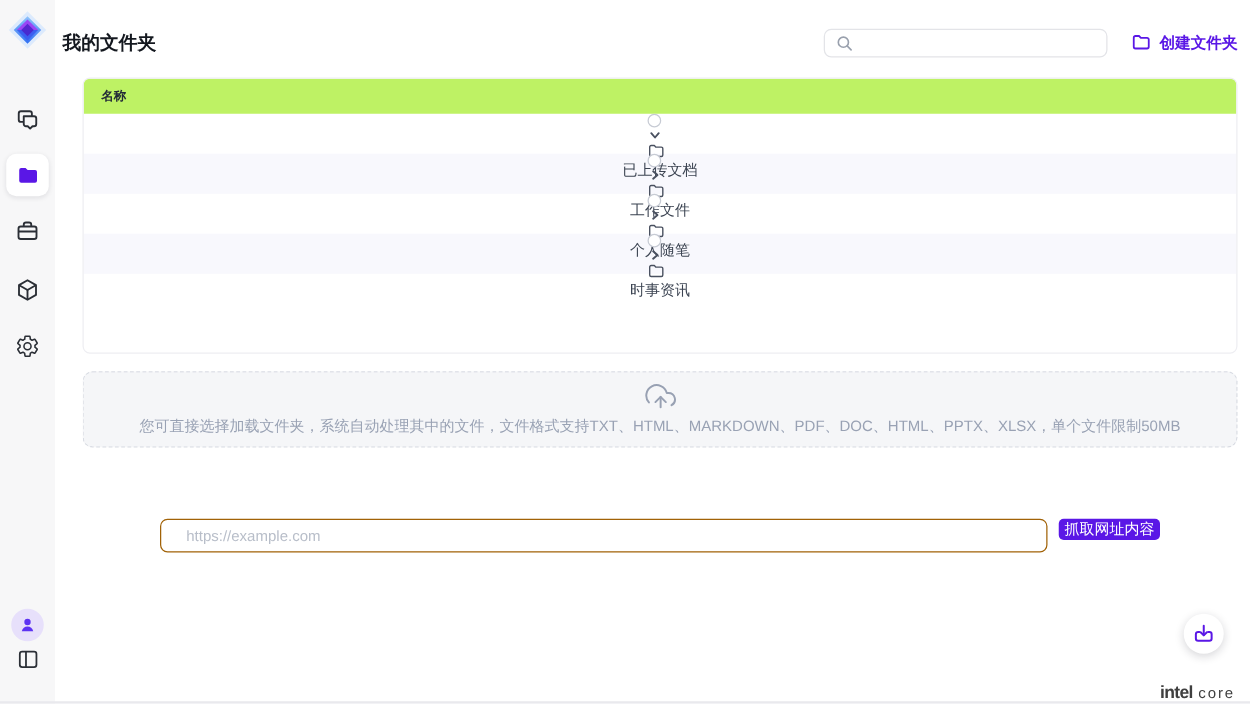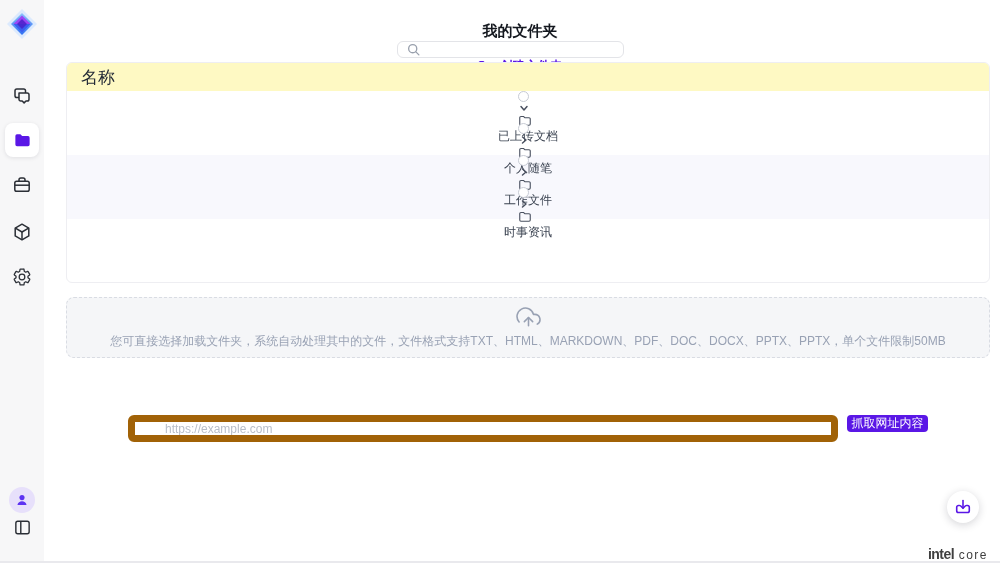--- a/index.html
+++ b/index.html
@@ -19,50 +19,50 @@
   .ic-brief     { top:175px; height:20px; }
   .ic-package   { top:222px; height:20px; }
   .ic-gear      { top:267px; height:20px; }
   .ic-avatar    { top:487px; left:9px; width:26px; height:26px; border-radius:50%; background:#e7e0fb;
                   display:flex; align-items:center; justify-content:center; }
   .ic-panel     { top:518px; height:19px; }
 
   
   main { position:absolute; left:44px; top:0; right:0; bottom:0; }
 
-  .header { position:absolute; left:6px; right:10px; top:22px; height:24px; display:flex; align-items:center;flex-direction:column; }
+  .header { position:absolute; left:6px; right:10px; top:22px; height:24px; display:flex; align-items:center; }
   .page-title { font-size:15px; font-weight:bold; color:#14181f; }
   .header .spacer { flex:1; }
   .search-box { width:227px; height:23px; border:1px solid #e3e4e8; border-radius:6px; background:#fff;
                 display:flex; align-items:center; padding:0 8px; margin-right:19px; }
   .search-box input { border:none; outline:none; flex:1; font-size:12px; margin-left:6px; color:#333; background:transparent; }
   .create-folder { display:flex; align-items:center; gap:7px; color:var(--accent); font-size:12.5px; font-weight:bold; cursor:pointer; }
 
   
   .table-card { position:absolute; left:22px; right:10px; top:62px; height:221px; background:#fff;
                 border:1px solid #eeeef2; border-radius:6px; overflow:hidden; }
-  .thead { height:28px; background:#fef9c3; display:flex; align-items:center; padding:0 14px;
-           font-size:17px; font-weight:normal; color:#232a37; }
+  .thead { height:28px; background:#bef264; display:flex; align-items:center; padding:0 14px;
+           font-size:10px; font-weight:bold; color:#232a37; }
   .trow { height:32px; display:flex; align-items:center; padding:0 14px; font-size:12px; color:#3c4452; cursor:pointer;flex-direction:column; }
   .trow.alt { background:#f8f8fd; }
   .cb { width:11px; height:11px; border:1px solid #c7cbd4; border-radius:50%; background:#fff; margin-right:10px; flex:none; cursor:pointer; }
   .chev { width:12px; height:12px; margin-right:9px; display:flex; align-items:center; justify-content:center; flex:none; cursor:pointer; }
   .chev.right svg { transform:rotate(-90deg); }
   .ficon { width:14px; height:14px; margin-right:6px; display:flex; align-items:center; flex:none; }
 
   
   .upload { position:absolute; left:22px; right:10px; top:297px; height:61px; background:#f5f6f8;
             border:1px dashed #d9dce3; border-radius:8px; display:flex; flex-direction:column;
             align-items:center; justify-content:center; gap:3px; cursor:pointer; }
   .upload-hint { font-size:12px; color:#99a2b4; }
 
   .or-link { position:absolute; left:22px; right:10px; top:380px; text-align:center; font-size:12px; color:#8c95a6; }
 
   .url-row { position:absolute; left:22px; right:10px; top:415px; display:flex; justify-content:center; gap:9px; }
-  .url-input { width:710px; height:27px; border:7px solid #a16207; border-radius:6px; padding:0 30px;
+  .url-input { width:710px; height:27px; border:1px solid #a16207; border-radius:6px; padding:0 20px;
                font-size:12px; color:#14532d; outline:none; }
   .url-input::placeholder { color:#b8bec9; }
   .fetch-btn { width:81px; height:17px; background:var(--accent); color:#fff; border:none; border-radius:4px;
                font-size:12px; cursor:pointer; font-family:inherit; }
 
   
   .fab { position:absolute; right:21px; top:491px; width:32px; height:32px; border-radius:50%; background:#fff;
          box-shadow:0 2px 8px rgba(20,20,40,.18); display:flex; align-items:center; justify-content:center; cursor:pointer; }
   .intel { position:absolute; right:12px; top:526px; text-align:right; color:#3f3f3f; line-height:1;margin-top:20px; }
   .intel .brand { font-size:14px; font-weight:bold; letter-spacing:-0.5px; }
@@ -177,48 +177,48 @@
           </svg>
       </span>
       <span class="ficon">
         <svg width="14" height="14" viewBox="0 0 20 20" fill="none" stroke="#4a5160" stroke-width="1.6" stroke-linejoin="round">
             <path d="M2.5 5.2A1.7 1.7 0 0 1 4.2 3.5h3.6l1.8 1.8h6.2a1.7 1.7 0 0 1 1.7 1.7v7.3a1.7 1.7 0 0 1-1.7 1.7H4.2a1.7 1.7 0 0 1-1.7-1.7z"></path>
           </svg>
       </span>
       <span>已上传文档</span>
     </div>
 
+    <div class="trow alt">
+      <span class="cb"></span>
+      <span class="chev right">
+        <svg width="12" height="12" viewBox="0 0 12 12" fill="none" stroke="#4a5160" stroke-width="1.5" stroke-linecap="round" stroke-linejoin="round">
+            <polyline points="3,4.5 6,8 9,4.5"></polyline>
+          </svg>
+      </span>
+      <span class="ficon">
+        <svg width="14" height="14" viewBox="0 0 20 20" fill="none" stroke="#4a5160" stroke-width="1.6" stroke-linejoin="round">
+            <path d="M2.5 5.2A1.7 1.7 0 0 1 4.2 3.5h3.6l1.8 1.8h6.2a1.7 1.7 0 0 1 1.7 1.7v7.3a1.7 1.7 0 0 1-1.7 1.7H4.2a1.7 1.7 0 0 1-1.7-1.7z"></path>
+          </svg>
+      </span>
+      <span>工作文件</span>
+    </div>
+
     <div class="trow">
       <span class="cb"></span>
       <span class="chev right">
         <svg width="12" height="12" viewBox="0 0 12 12" fill="none" stroke="#4a5160" stroke-width="1.5" stroke-linecap="round" stroke-linejoin="round">
             <polyline points="3,4.5 6,8 9,4.5"></polyline>
           </svg>
       </span>
       <span class="ficon">
         <svg width="14" height="14" viewBox="0 0 20 20" fill="none" stroke="#4a5160" stroke-width="1.6" stroke-linejoin="round">
             <path d="M2.5 5.2A1.7 1.7 0 0 1 4.2 3.5h3.6l1.8 1.8h6.2a1.7 1.7 0 0 1 1.7 1.7v7.3a1.7 1.7 0 0 1-1.7 1.7H4.2a1.7 1.7 0 0 1-1.7-1.7z"></path>
           </svg>
       </span>
       <span>个人随笔</span>
-    </div>
-
-    <div class="trow alt">
-      <span class="cb"></span>
-      <span class="chev right">
-        <svg width="12" height="12" viewBox="0 0 12 12" fill="none" stroke="#4a5160" stroke-width="1.5" stroke-linecap="round" stroke-linejoin="round">
-            <polyline points="3,4.5 6,8 9,4.5"></polyline>
-          </svg>
-      </span>
-      <span class="ficon">
-        <svg width="14" height="14" viewBox="0 0 20 20" fill="none" stroke="#4a5160" stroke-width="1.6" stroke-linejoin="round">
-            <path d="M2.5 5.2A1.7 1.7 0 0 1 4.2 3.5h3.6l1.8 1.8h6.2a1.7 1.7 0 0 1 1.7 1.7v7.3a1.7 1.7 0 0 1-1.7 1.7H4.2a1.7 1.7 0 0 1-1.7-1.7z"></path>
-          </svg>
-      </span>
-      <span>工作文件</span>
     </div>
 
     <div class="trow alt">
       <span class="cb"></span>
       <span class="chev right">
         <svg width="12" height="12" viewBox="0 0 12 12" fill="none" stroke="#4a5160" stroke-width="1.5" stroke-linecap="round" stroke-linejoin="round">
             <polyline points="3,4.5 6,8 9,4.5"></polyline>
           </svg>
       </span>
       <span class="ficon">
@@ -229,21 +229,21 @@
       <span>时事资讯</span>
     </div>
   </div>
 
   <div class="upload">
     <svg width="25" height="25" viewBox="0 0 24 24" fill="none" stroke="#98a1b3" stroke-width="1.5" stroke-linecap="round" stroke-linejoin="round">
       <polyline points="16 16 12 12 8 16"></polyline>
       <line x1="12" y1="12" x2="12" y2="20"></line>
       <path d="M20.39 18.39A5 5 0 0 0 18 9h-1.26A8 8 0 1 0 3 16.3"></path>
     </svg>
-    <div class="upload-hint">您可直接选择加载文件夹，系统自动处理其中的文件，文件格式支持TXT、HTML、MARKDOWN、PDF、DOC、DOCX、PPTX、PPTX，单个文件限制50MB</div>
+    <div class="upload-hint">您可直接选择加载文件夹，系统自动处理其中的文件，文件格式支持TXT、HTML、MARKDOWN、PDF、DOC、HTML、PPTX、XLSX，单个文件限制50MB</div>
   </div>
 
 
   <div class="url-row">
     <input class="url-input" type="text" placeholder="https://example.com" style="">
     <button class="fetch-btn">抓取网址内容</button>
   </div>
 
 </main>
 

